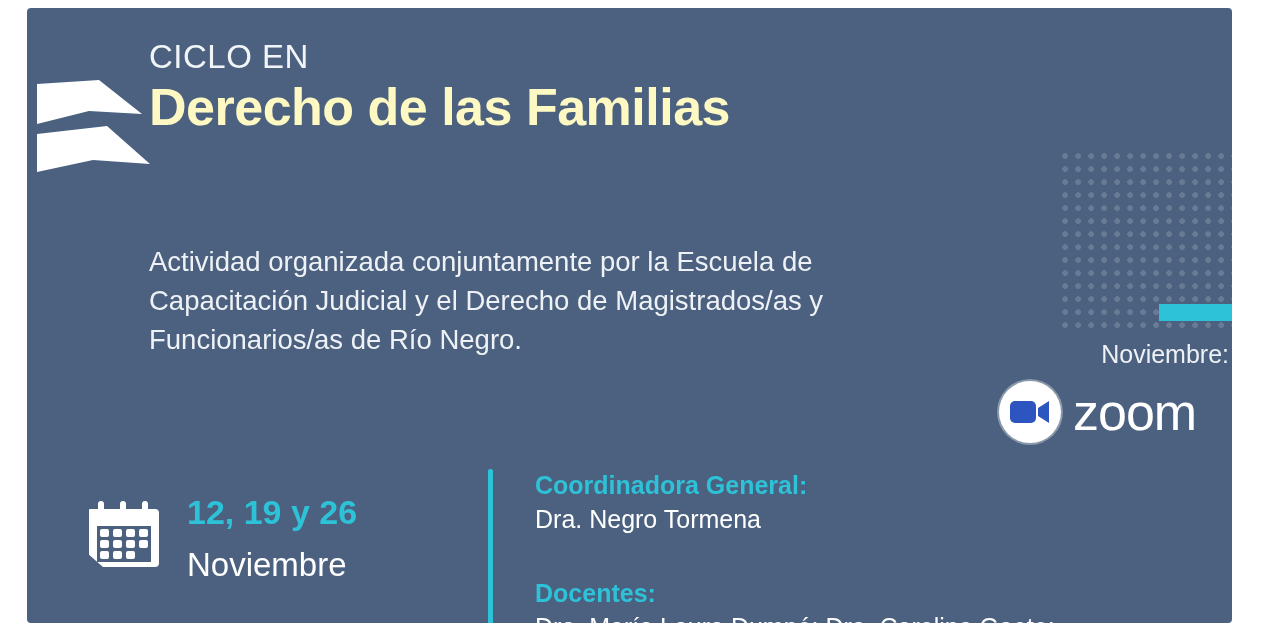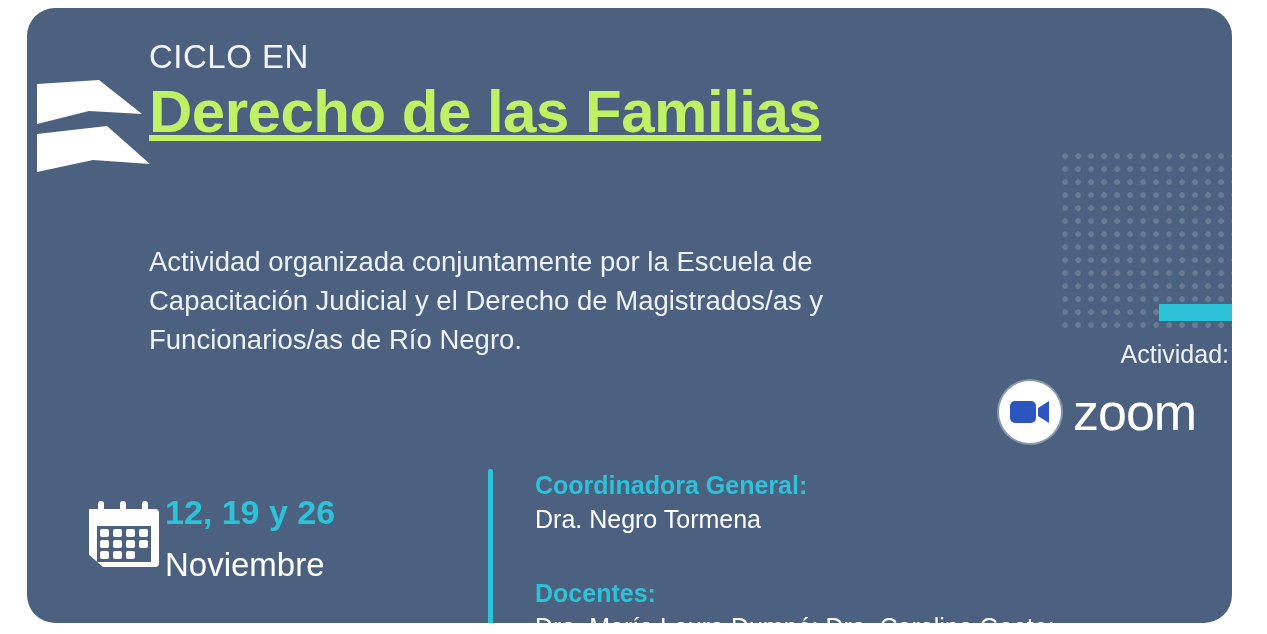--- a/index.html
+++ b/index.html
@@ -22,21 +22,21 @@
   }
 
   
   #card {
     position: absolute;
     left: 27px;
     top: 8px;
     width: 1205px;
     height: 615px;
     background: #4b617f;
-    border-radius: 28px;
+    border-radius: 4px;
     overflow: hidden;
   }
 
   
   #dot-pattern {
     position: absolute;
     left: 1035px;
     top: 145px;
     width: 205px;
     height: 177px;
@@ -72,28 +72,27 @@
     width: 900px;
   }
   #eyebrow {
     color: #f2f5f8;
     font-size: 33px;
     letter-spacing: 0.5px;
     line-height: 1.05;
     font-weight: 400;
   }
   #title {
-    color: #bef264;
-    font-size: 60px;
+    color: #fef9c3;
+    font-size: 52px;
     font-weight: 700;
     letter-spacing: -0.5px;
     line-height: 1.1;
     margin-top: 4px;
     white-space: nowrap;
-    text-decoration: underline;
   }
 
   
   #description {
     position: absolute;
     left: 122px;
     top: 234px;
     width: 810px;
     color: #eef2f6;
     font-size: 27.5px;
@@ -143,21 +142,21 @@
     line-height: 1;
   }
 
   
   #date-block {
     position: absolute;
     left: 62px;
     top: 486px;
     display: flex;
     align-items: center;
-    gap: 6px;
+    gap: 28px;
   }
   #calendar-icon { flex: 0 0 auto; }
   #date-text { line-height: 1.08; }
   #date-days {
     color: #2ec2d8;
     font-size: 34px;
     font-weight: 700;
     letter-spacing: 0px;
   }
   #date-month {
@@ -221,21 +220,21 @@
       <div id="title">Derecho de las Familias</div>
     </div>
 
     <div id="description">
       <span class="line">Actividad organizada conjuntamente por la Escuela de</span>
       <span class="line">Capacitación Judicial y el Derecho de Magistrados/as y</span>
       <span class="line">Funcionarios/as de Río Negro.</span>
     </div>
 
     <div id="platform-block">
-      <div id="platform-label">Actividad:</div>
+      <div id="platform-label">Noviembre:</div>
       <div id="zoom-logo">
         <div id="zoom-badge">
           <svg width="40" height="26" viewBox="0 0 40 26" xmlns="http://www.w3.org/2000/svg">
             <rect x="0" y="2" width="26" height="22" rx="5" fill="#2d55c0"></rect>
             <path d="M28 9 L39 2 L39 24 L28 17 Z" fill="#2d55c0"></path>
           </svg>
         </div>
         <div id="zoom-wordmark">zoom</div>
       </div>
     </div>

